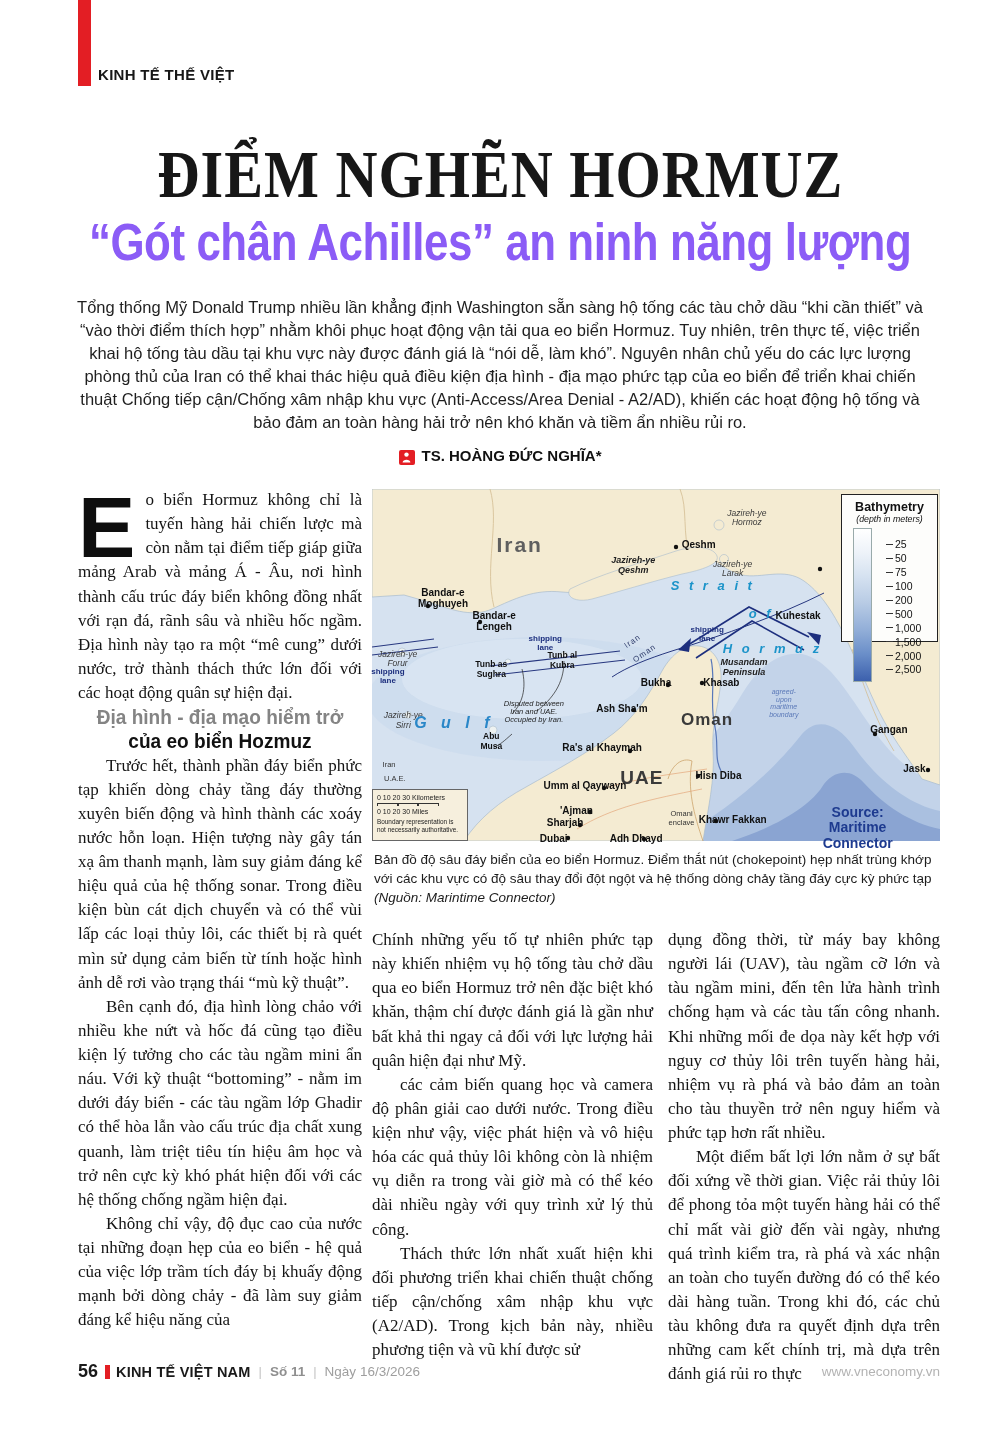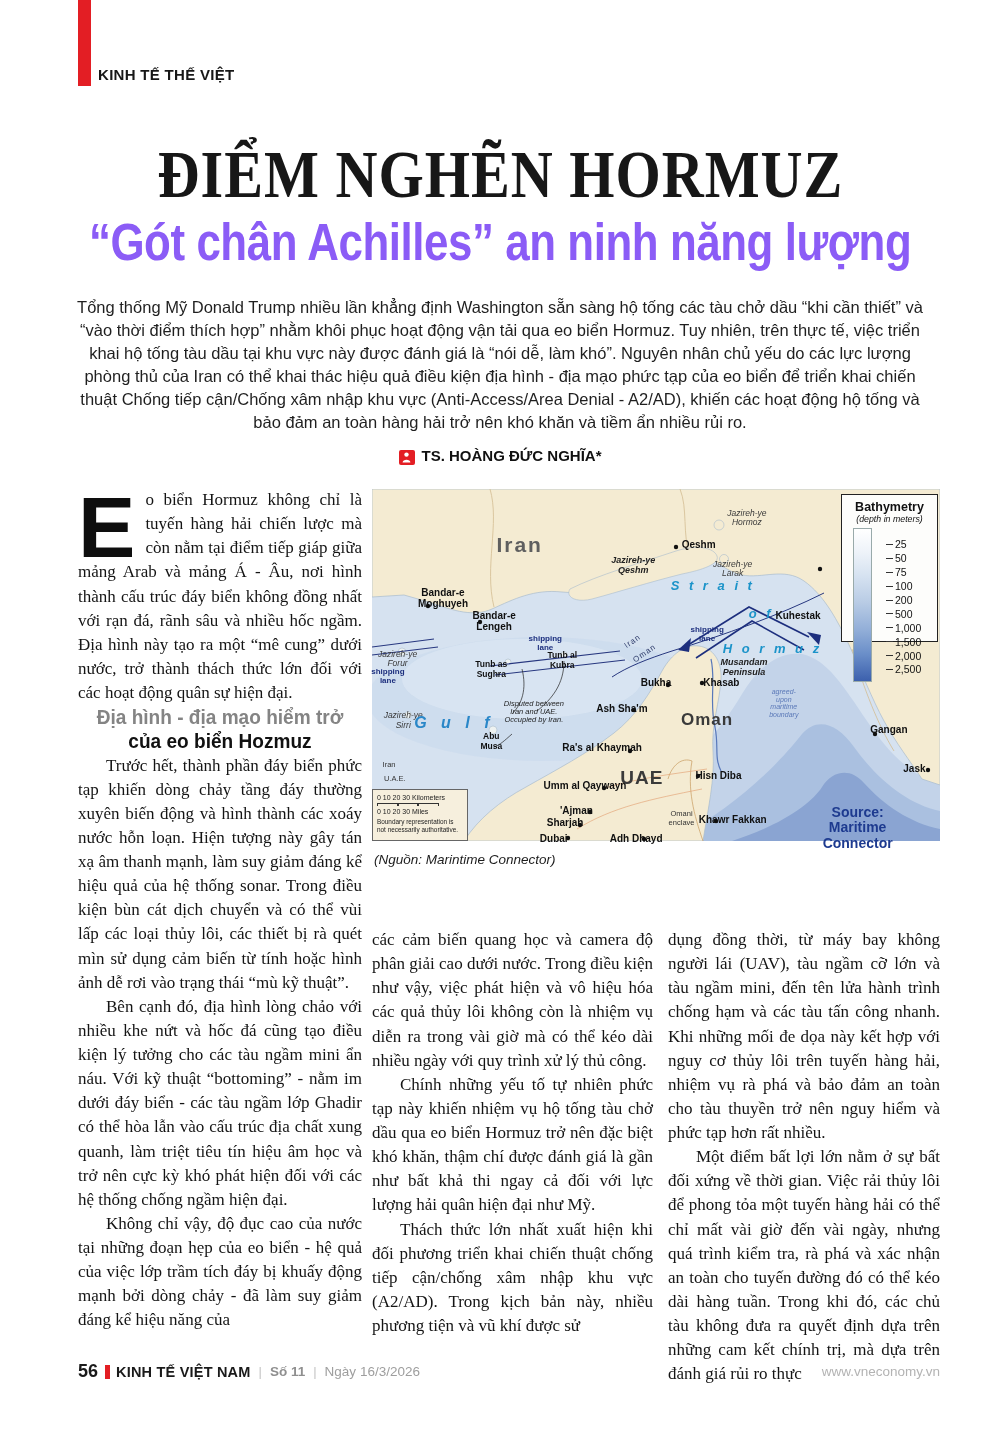--- a/index.html
+++ b/index.html
@@ -275,26 +275,27 @@
           <i></i>
           <i></i>
           <i></i>
         </div>
       <div>0     10     20    30 Miles</div>
       <div class="scale-note">Boundary representation is not necessarily authoritative.</div>
     </div>
   </div>
 
   <div class="caption">
+    <span>Bản đồ độ sâu đáy biển của eo biển Hormuz. Điểm thắt nút (chokepoint) hẹp nhất trùng khớp với các khu vực có độ sâu thay đổi đột ngột và hệ thống dòng chảy tầng đáy cực kỳ phức tạp</span>
     <span class="cap-src">(Nguồn: Marintime Connector)</span>
   </div>
 
   <div class="col col2">
+    <p>Chính những yếu tố tự nhiên phức tạp này khiến nhiệm vụ hộ tống tàu chở dầu qua eo biển Hormuz trở nên đặc biệt khó khăn, thậm chí được đánh giá là gần như bất khả thi ngay cả đối với lực lượng hải quân hiện đại như Mỹ.</p>
     <p>các cảm biến quang học và camera độ phân giải cao dưới nước. Trong điều kiện như vậy, việc phát hiện và vô hiệu hóa các quả thủy lôi không còn là nhiệm vụ diễn ra trong vài giờ mà có thể kéo dài nhiều ngày với quy trình xử lý thủ công.</p>
-    <p>Chính những yếu tố tự nhiên phức tạp này khiến nhiệm vụ hộ tống tàu chở dầu qua eo biển Hormuz trở nên đặc biệt khó khăn, thậm chí được đánh giá là gần như bất khả thi ngay cả đối với lực lượng hải quân hiện đại như Mỹ.</p>
     <p>Thách thức lớn nhất xuất hiện khi đối phương triển khai chiến thuật chống tiếp cận/chống xâm nhập khu vực (A2/AD). Trong kịch bản này, nhiều phương tiện và vũ khí được sử</p>
   </div>
 
   <div class="col col3">
     <p>dụng đồng thời, từ máy bay không người lái (UAV), tàu ngầm cỡ lớn và tàu ngầm mini, đến tên lửa hành trình chống hạm và các tàu tấn công nhanh. Khi những mối đe dọa này kết hợp với nguy cơ thủy lôi trên tuyến hàng hải, nhiệm vụ rà phá và bảo đảm an toàn cho tàu thuyền trở nên nguy hiểm và phức tạp hơn rất nhiều.</p>
     <p>Một điểm bất lợi lớn nằm ở sự bất đối xứng về thời gian. Việc rải thủy lôi để phong tỏa một tuyến hàng hải có thể chỉ mất vài giờ đến vài ngày, nhưng quá trình kiểm tra, rà phá và xác nhận an toàn cho tuyến đường đó có thể kéo dài hàng tuần. Trong khi đó, các chủ tàu không đưa ra quyết định dựa trên những cam kết chính trị, mà dựa trên đánh giá rủi ro thực</p>
   </div>
 
   <div class="footer">
     <span class="f-page">56</span>

